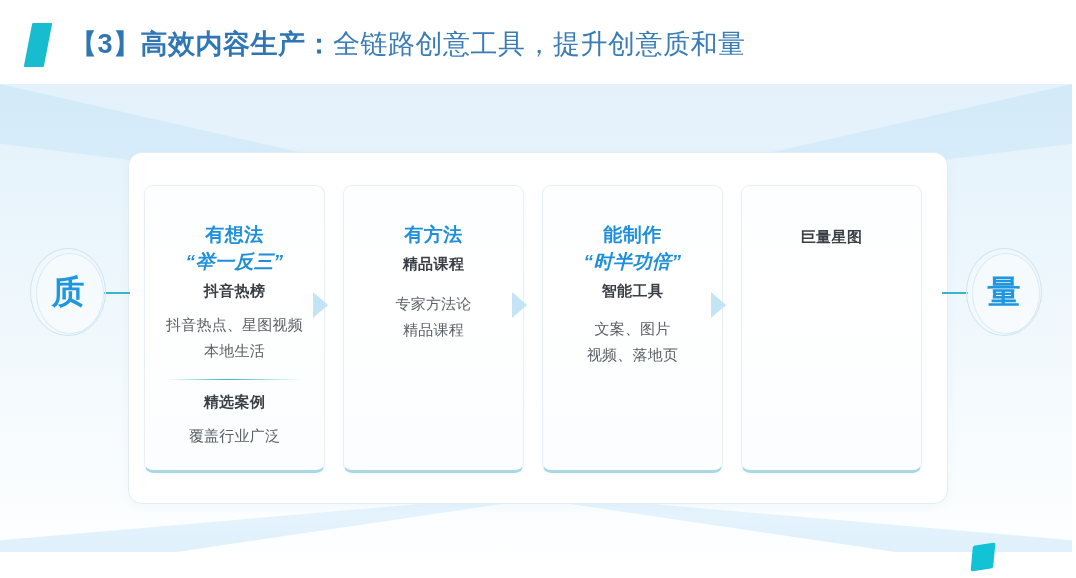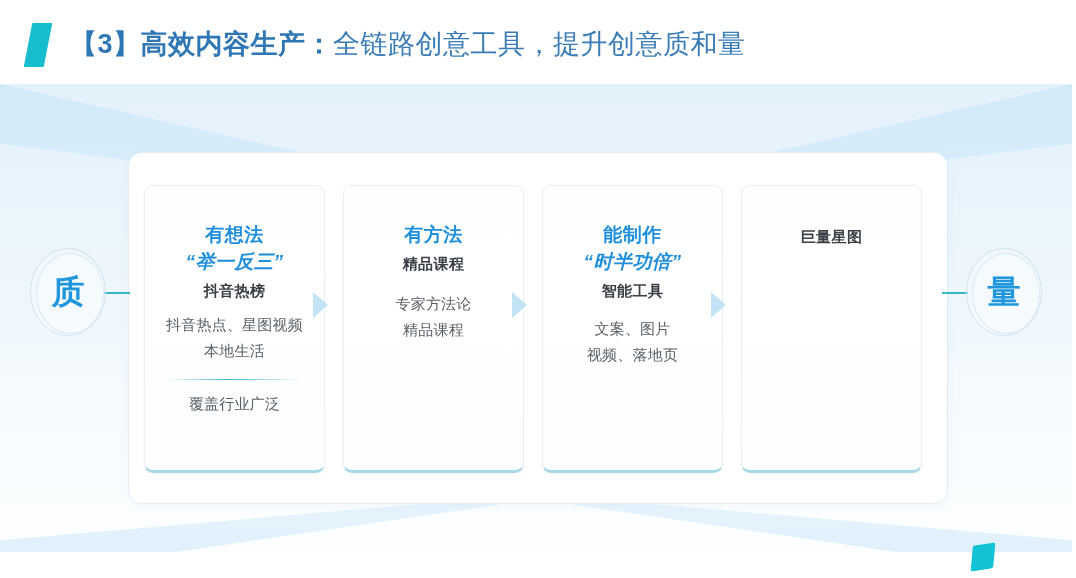--- a/index.html
+++ b/index.html
@@ -284,20 +284,21 @@
       <div class="card-title">
         <span>有想法</span>
         <span class="line2">“举一反三”</span>
       </div>
       <div class="card-sub">抖音热榜</div>
       <div class="card-body">
         <div class="bl">抖音热点、星图视频</div>
         <div class="bl">本地生活</div>
       </div>
       <div class="divider"></div>
+      <div class="card-sub" style="margin-top:13px">精选案例</div>
       <div class="card-body">
         <div class="bl">覆盖行业广泛</div>
       </div>
     </div>
 
     <div class="card">
       <div class="card-title">
         <span>有方法</span>
       </div>
       <div class="card-sub">精品课程</div>

